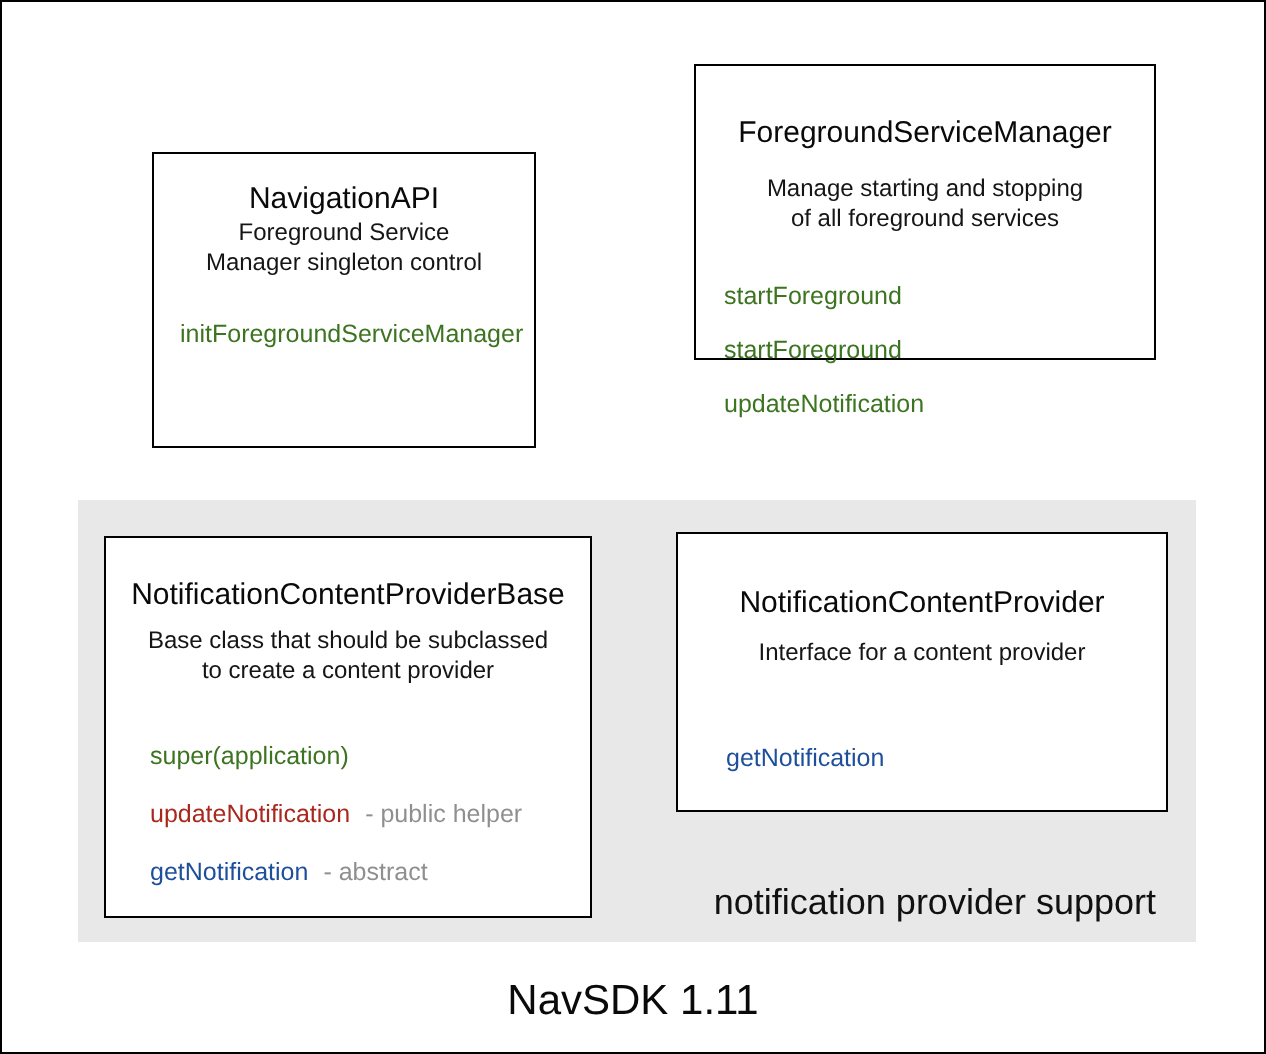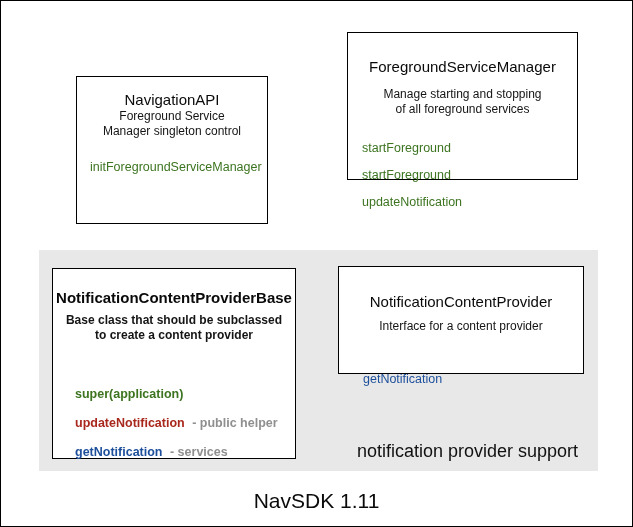--- a/index.html
+++ b/index.html
@@ -57,27 +57,27 @@
   .b1 .cbox-desc    { margin-top: 0; }
   .b1 .cbox-methods { margin-top: 20px; padding-left: 13px; }
   .b1 .method       { margin-bottom: 10px; }
 
   .b2 { left: 346px; top: 31px;  width: 231px; height: 148px; }
   .b2 .cbox-title   { padding-top: 25px; }
   .b2 .cbox-desc    { margin-top: 11px; }
   .b2 .cbox-methods { margin-top: 23px; padding-left: 14px; }
   .b2 .method       { margin-bottom: 11px; }
 
-  .b3 { left: 51px;  top: 267px; width: 244px; height: 191px; font-weight: bold; }
+  .b3 { left: 51px;  top: 267px; width: 244px; height: 191px; }
   .b3 .cbox-title   { padding-top: 20px; }
   .b3 .cbox-desc    { margin-top: 6px; }
-  .b3 .cbox-methods { margin-top: 43px; padding-left: 22px; }
+  .b3 .cbox-methods { margin-top: 27px; padding-left: 22px; }
   .b3 .method       { margin-bottom: 13px; }
 
-  .b4 { left: 337px; top: 265px; width: 246px; height: 108px; }
+  .b4 { left: 337px; top: 265px; width: 246px; height: 140px; }
   .b4 .cbox-title   { padding-top: 26px; }
   .b4 .cbox-desc    { margin-top: 8px; }
   .b4 .cbox-methods { margin-top: 37px; padding-left: 24px; }
 
   .footer-label {
     position: absolute;
     left: 0; right: 0;
     bottom: 13px;
     text-align: center;
     font-size: 21px;
@@ -134,21 +134,21 @@
     <div class="cbox-methods">
       <div class="method">
         <span style="color: rgb(60, 116, 32);">super(application)</span>
       </div>
       <div class="method">
         <span style="color: rgb(169, 40, 29);">updateNotification</span>
         <span class="annotation" style="color: rgb(143, 143, 143);">- public helper</span>
       </div>
       <div class="method">
         <span style="color: rgb(29, 79, 155);">getNotification</span>
-        <span class="annotation" style="color: rgb(143, 143, 143);">- services</span>
+        <span class="annotation" style="color: rgb(143, 143, 143);">- abstract</span>
       </div>
     </div>
   </div>
 
   <div class="cbox b4">
     <div class="cbox-title">NotificationContentProvider</div>
     <div class="cbox-desc">
       <div>Interface for a content provider</div>
     </div>
     <div class="cbox-methods">

